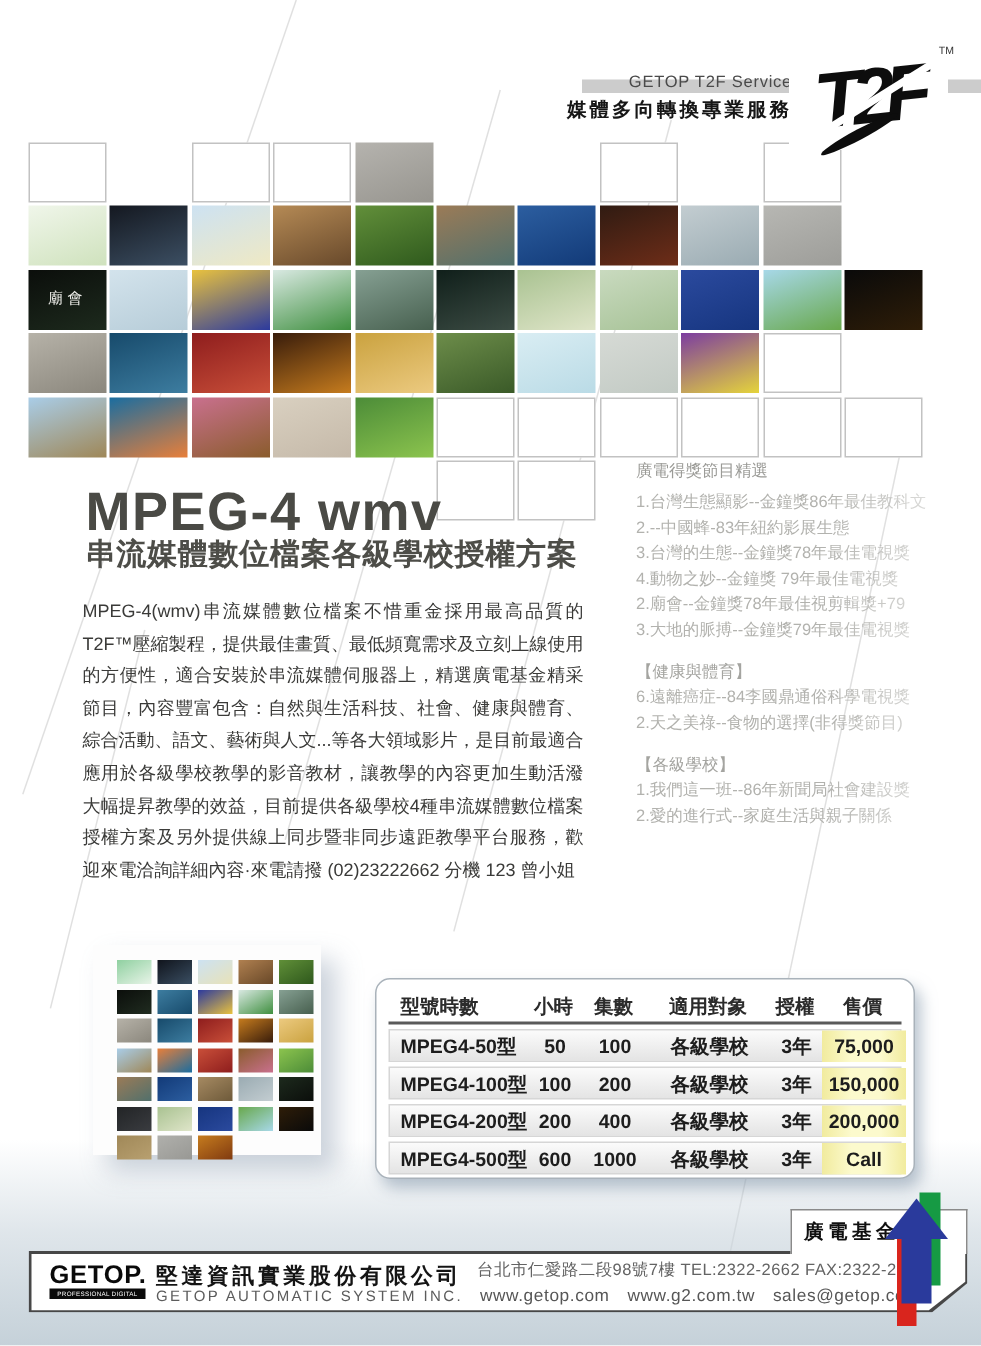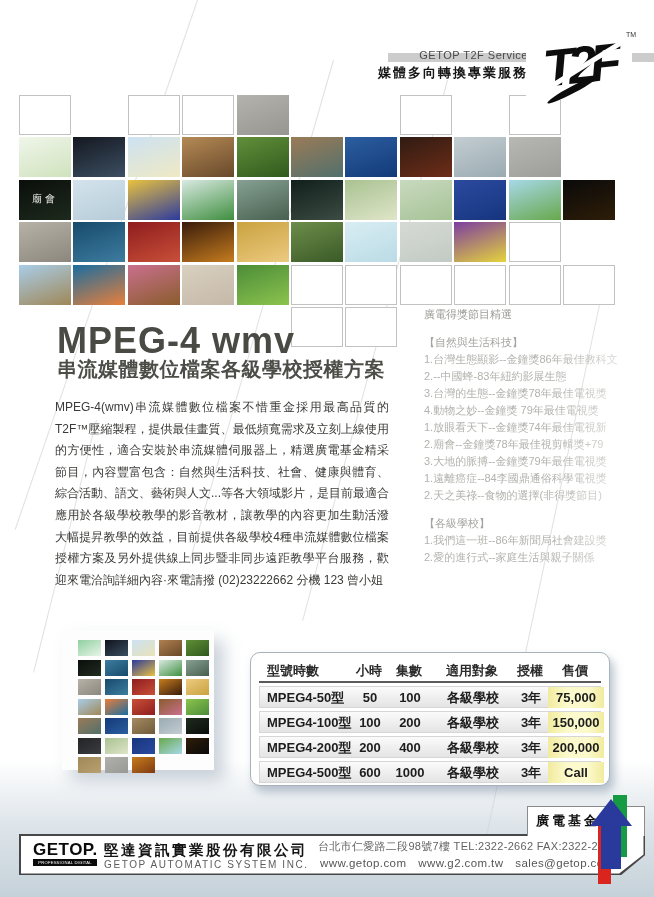--- a/index.html
+++ b/index.html
@@ -152,29 +152,28 @@
       <div class="cell empty" style="left: 326.4px; top: 212px;"></div>
     </div>
 
   <div class="title1">MPEG-4 wmv</div>
   <div class="title2">串流媒體數位檔案各級學校授權方案</div>
 
   <div class="bodytext">MPEG-4(wmv)串流媒體數位檔案不惜重金採用最高品質的T2F™壓縮製程，提供最佳畫質、最低頻寬需求及立刻上線使用的方便性，適合安裝於串流媒體伺服器上，精選廣電基金精采節目，內容豐富包含：自然與生活科技、社會、健康與體育、綜合活動、語文、藝術與人文...等各大領域影片，是目前最適合應用於各級學校教學的影音教材，讓教學的內容更加生動活潑大幅提昇教學的效益，目前提供各級學校4種串流媒體數位檔案授權方案及另外提供線上同步暨非同步遠距教學平台服務，歡迎來電洽詢詳細內容·來電請撥 (02)23222662 分機 123 曾小姐</div>
 
   <div id="awards">
       <div class="aw-title">廣電得獎節目精選</div>
-      <div class="aw-head">【自然與生活科技】</div>
       <div class="aw-item">1.台灣生態顯影--金鐘獎86年最佳教科文</div>
       <div class="aw-item">2.--中國蜂-83年紐約影展生態</div>
       <div class="aw-item">3.台灣的生態--金鐘獎78年最佳電視獎</div>
       <div class="aw-item">4.動物之妙--金鐘獎 79年最佳電視獎</div>
-      <div class="aw-item">1.放眼看天下--金鐘獎74年最佳電視新</div>
       <div class="aw-item">2.廟會--金鐘獎78年最佳視剪輯獎+79</div>
       <div class="aw-item">3.大地的脈搏--金鐘獎79年最佳電視獎</div>
-      <div class="aw-item">1.遠離癌症--84李國鼎通俗科學電視獎</div>
+      <div class="aw-head">【健康與體育】</div>
+      <div class="aw-item">6.遠離癌症--84李國鼎通俗科學電視獎</div>
       <div class="aw-item">2.天之美祿--食物的選擇(非得獎節目)</div>
       <div class="aw-head">【各級學校】</div>
       <div class="aw-item">1.我們這一班--86年新聞局社會建設獎</div>
       <div class="aw-item">2.愛的進行式--家庭生活與親子關係</div>
     </div>
 
   <div id="pricing">
       <div class="p-head">
         <span>型號時數</span>
         <span>小時</span>

